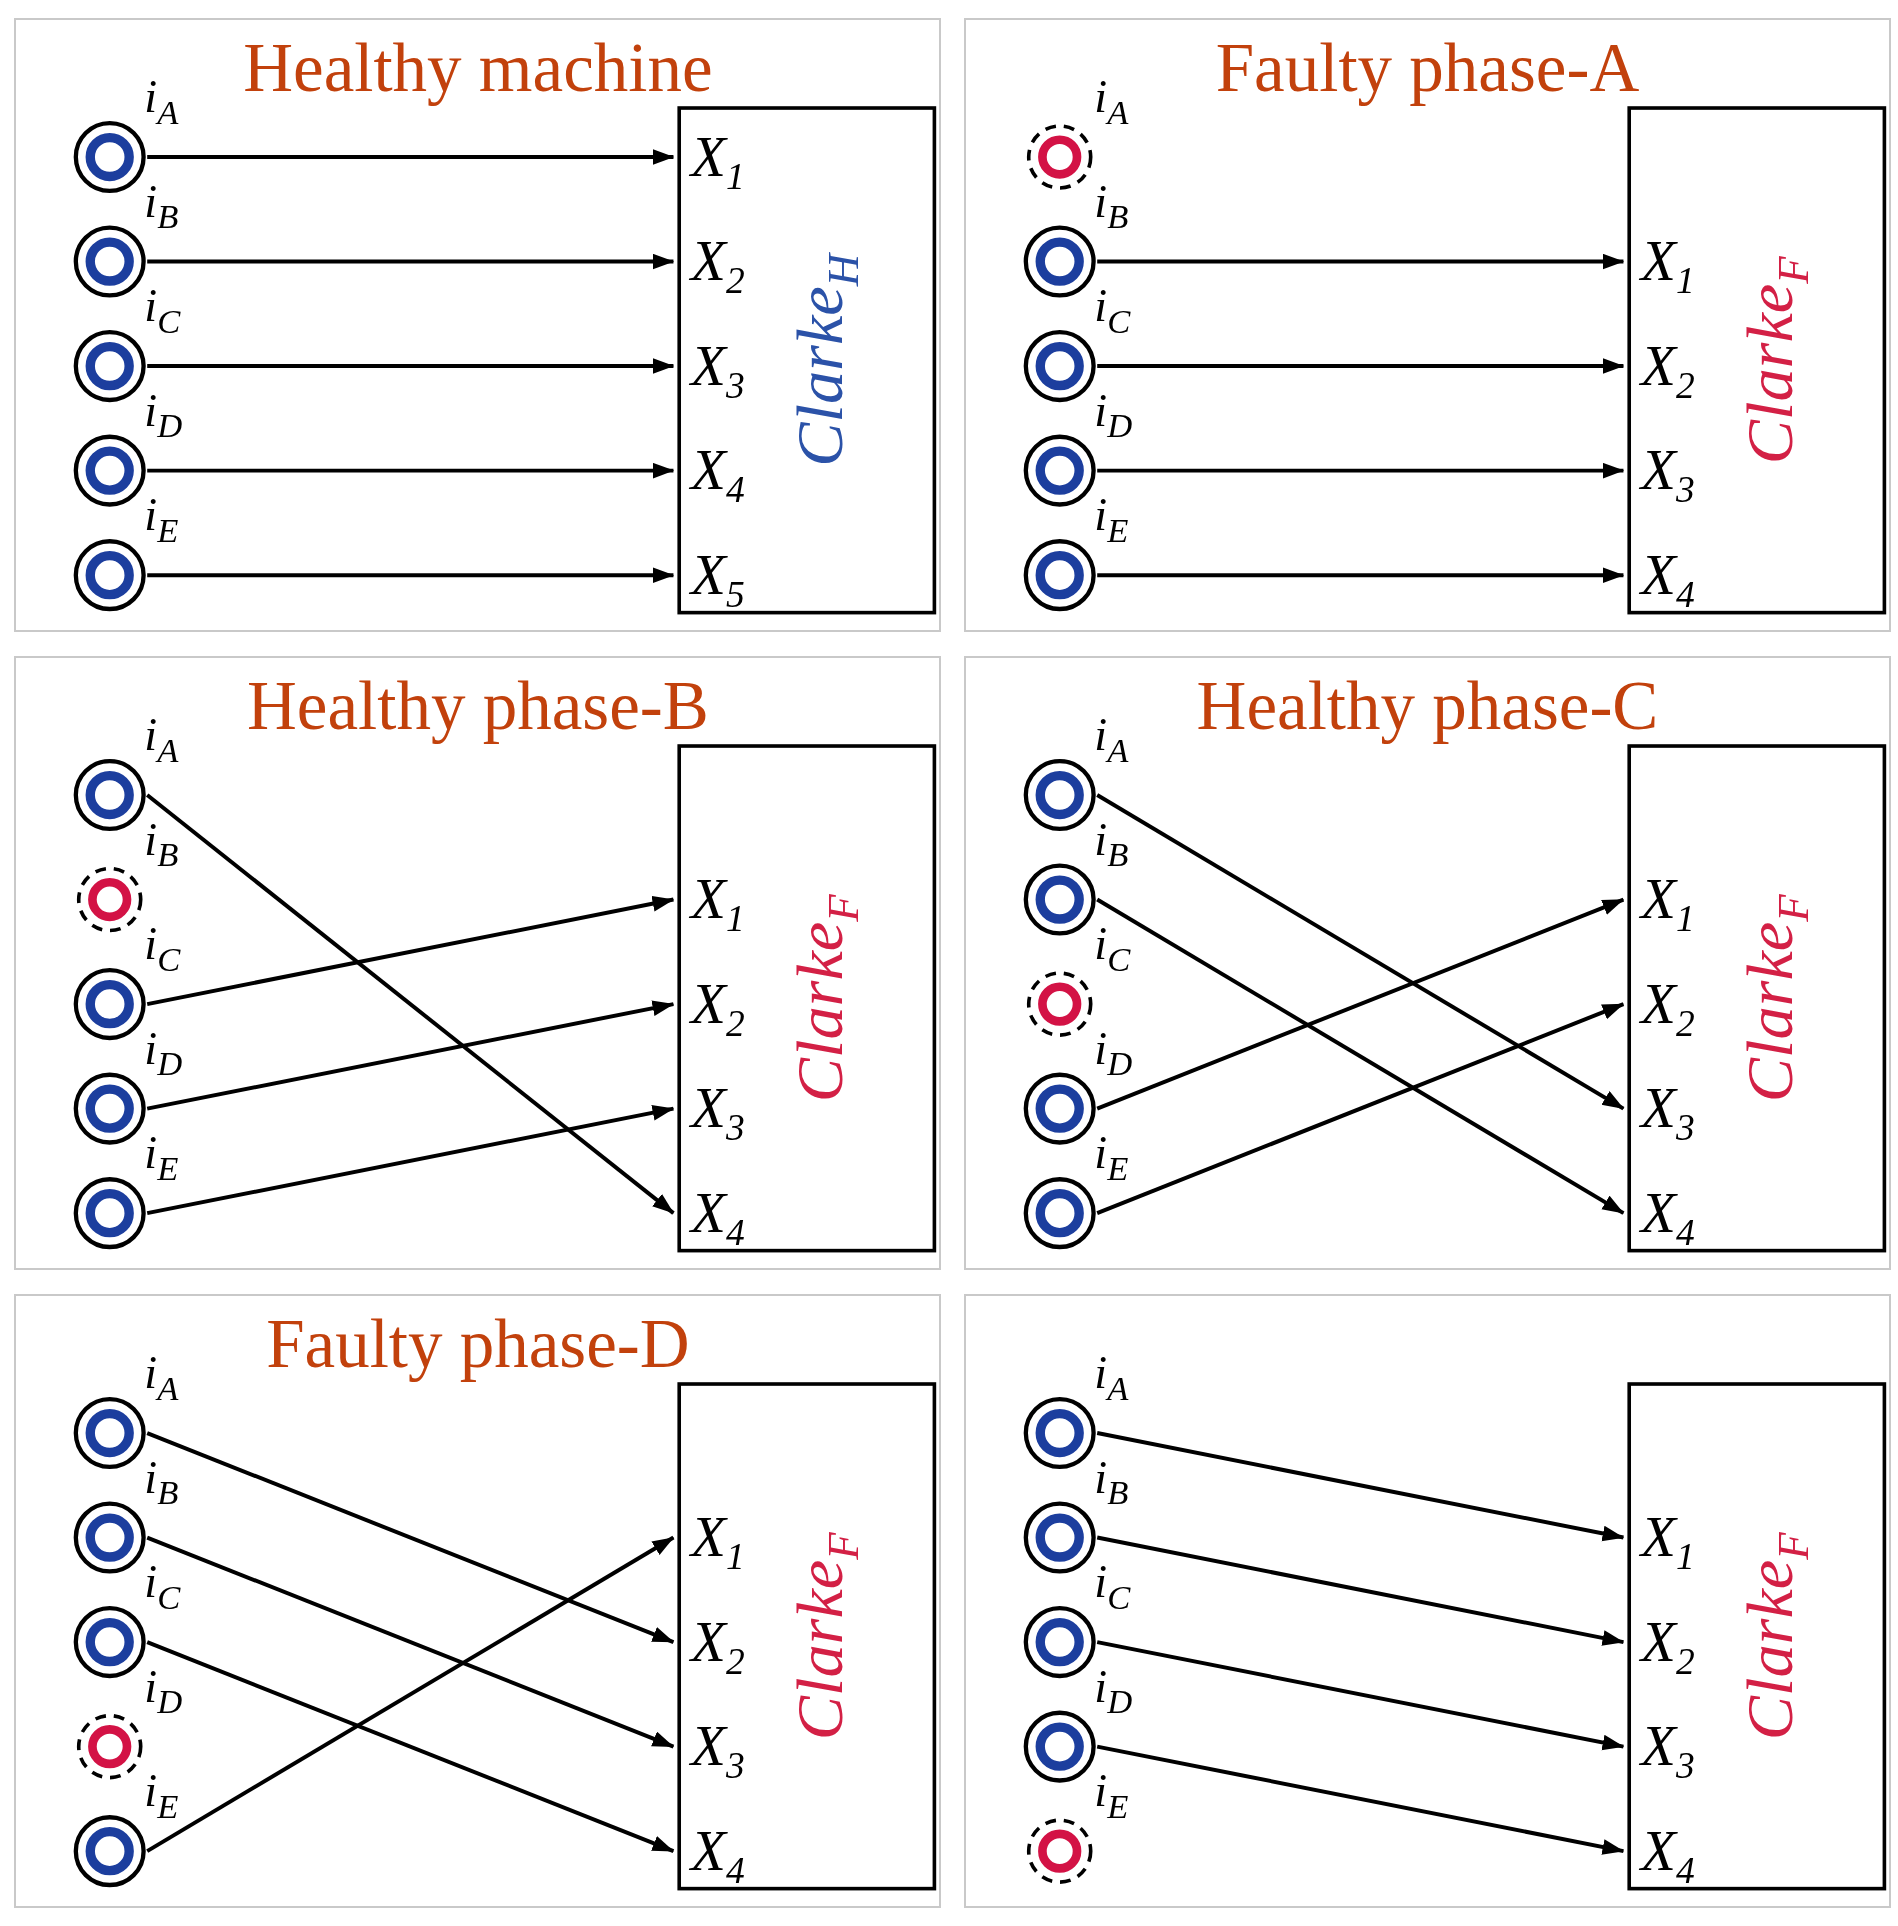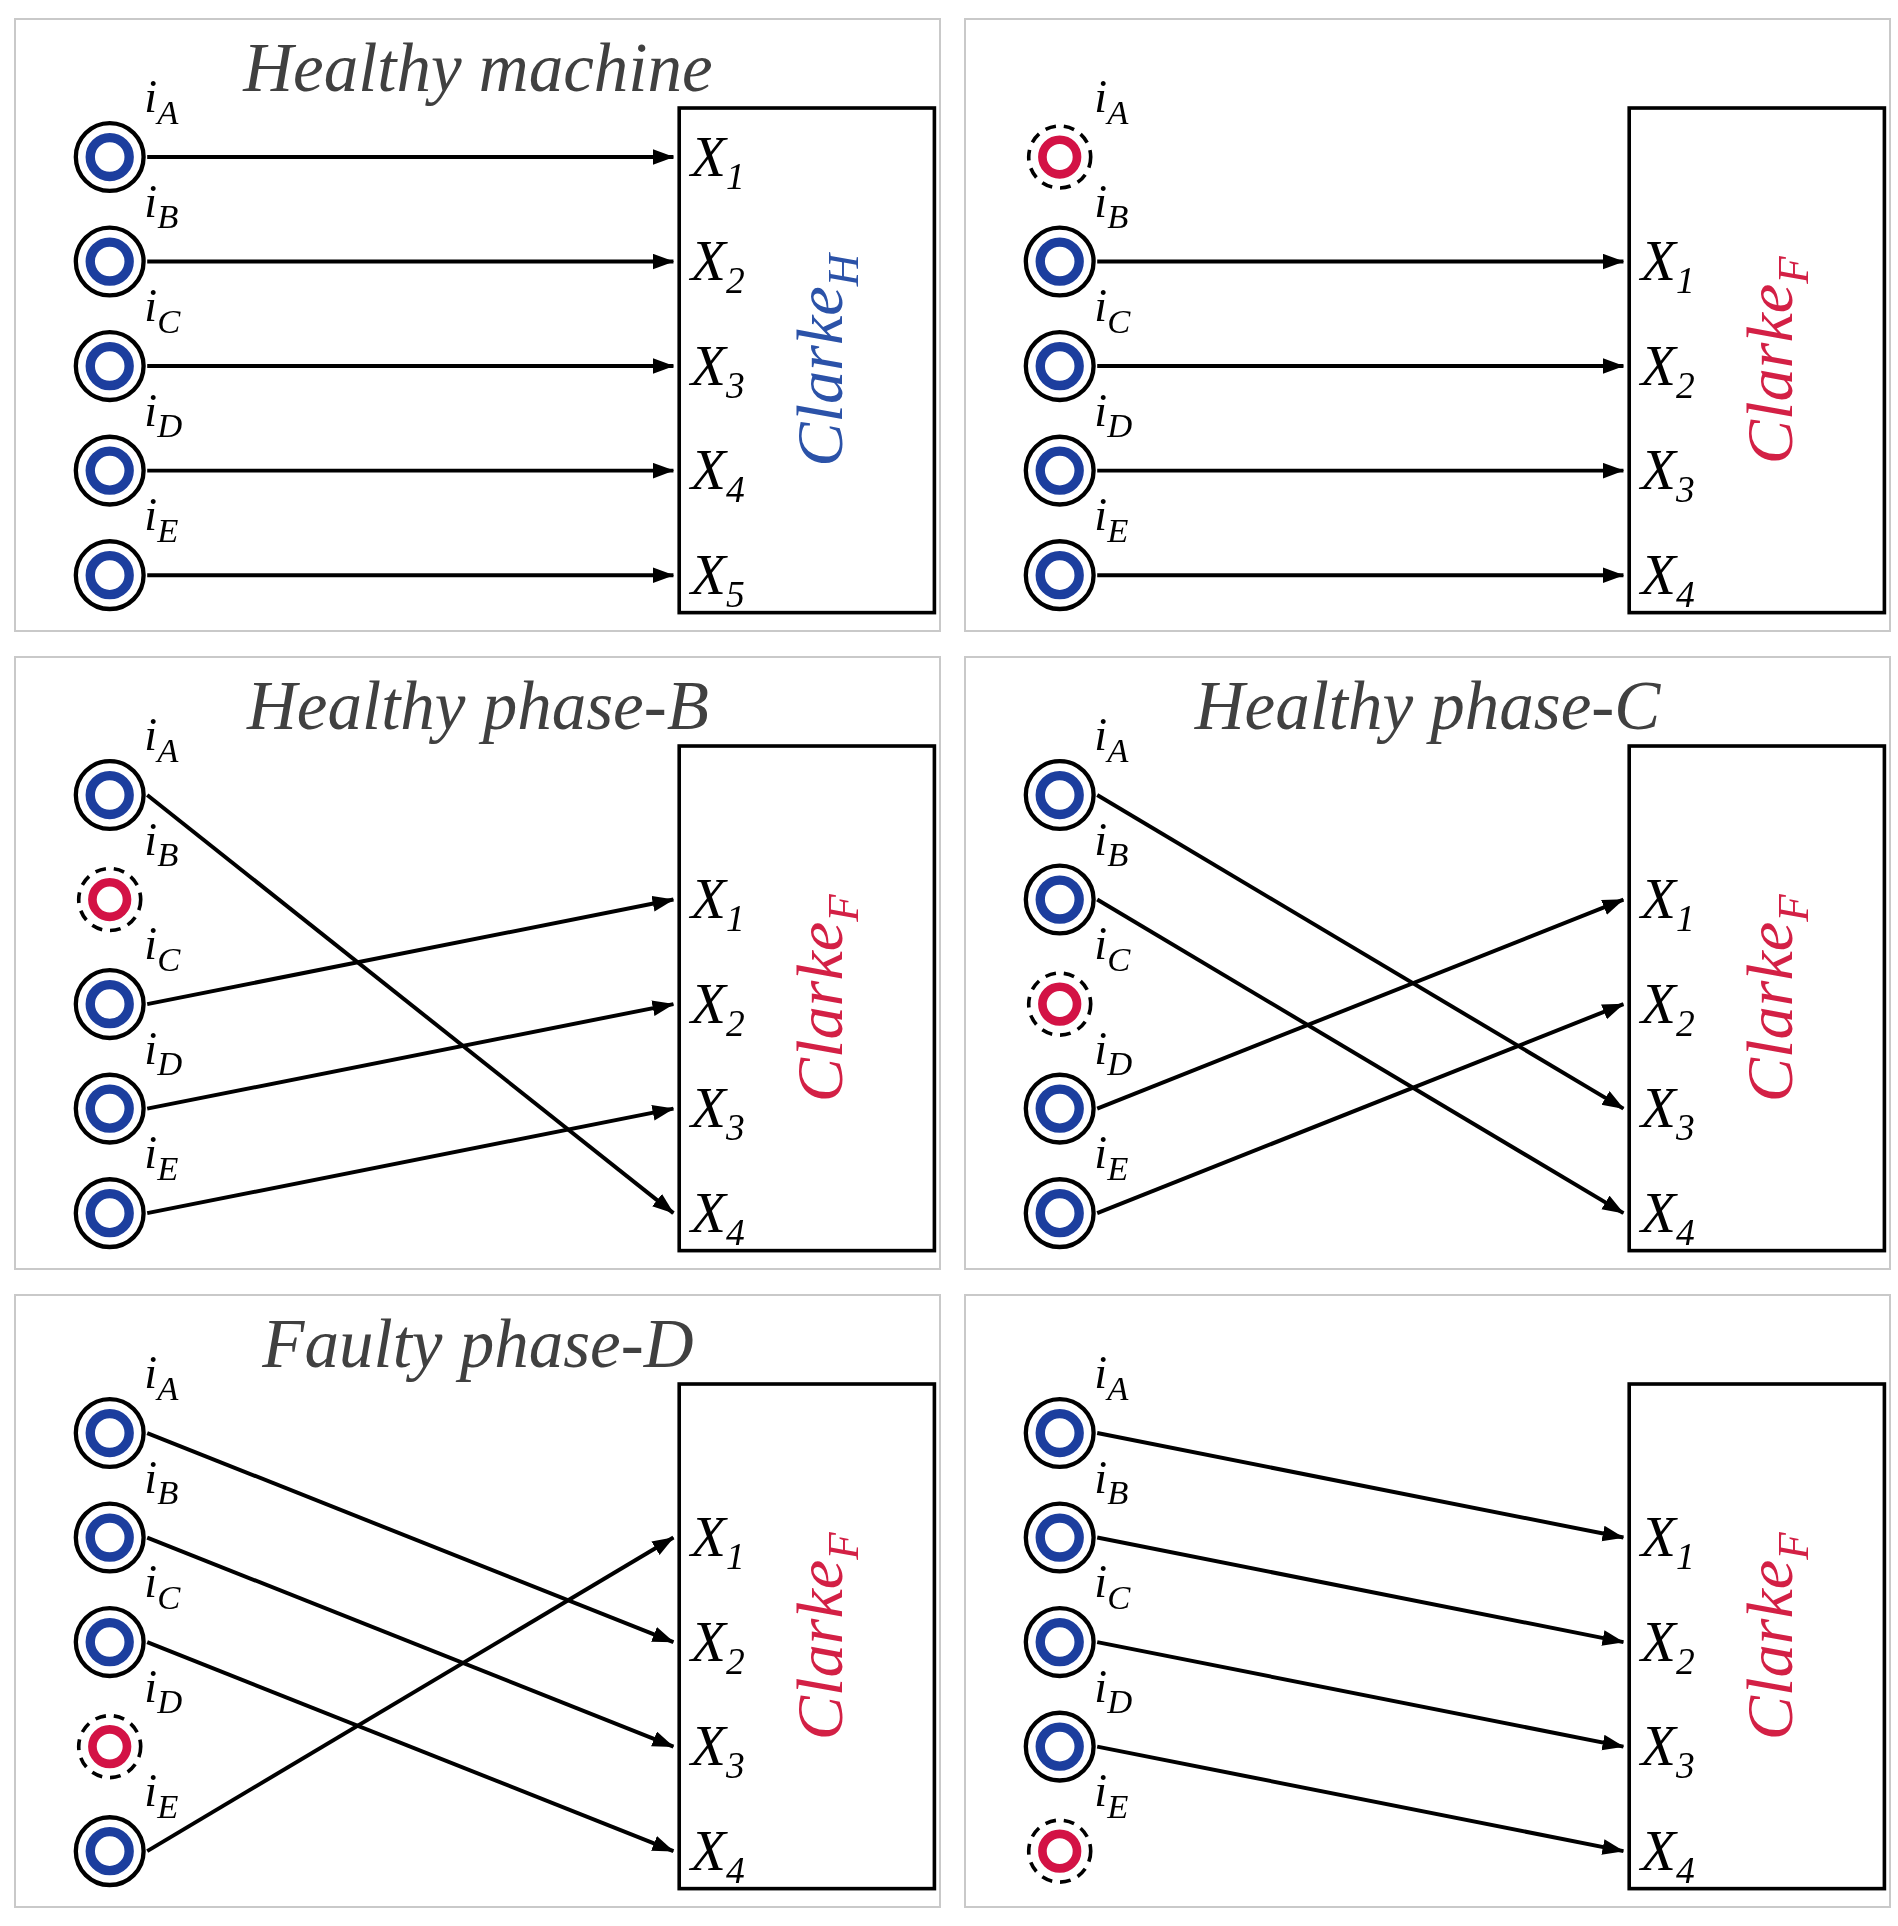--- a/index.html
+++ b/index.html
@@ -8,23 +8,22 @@
     font-family:"Liberation Serif", serif;
     position:relative;overflow:hidden;
   }
   #figure{position:absolute;left:0;top:0;width:1898px;height:1926px;}
   .panel{
     position:absolute;width:927px;height:614px;background:#ffffff;
     border:2.2px solid #c9c9c9;box-sizing:border-box;
   }
   .panel-title{
     position:absolute;left:0;top:11.5px;width:100%;
-    text-align:center;font-size:69px;line-height:1.05;color:#404040;
+    text-align:center;font-size:69px;line-height:1.05;color:#c2410c;
     font-family:"Liberation Serif", serif;
-    font-style:italic;
   }
   svg.diagram{position:absolute;left:0;top:0;width:922px;height:610px;display:block;}
   svg.diagram text{font-family:"Liberation Serif", serif;font-style:italic;}
 </style>
 </head>
 <body>
 
 <div id="figure">
     <div class="panel" style="left: 14.4px; top: 18px;">
       <div class="panel-title">Healthy machine</div>
@@ -67,20 +66,21 @@
         <text x="178" y="708" font-size="64" fill="#000000"><tspan>i</tspan><tspan dy="16" font-size="48">E</tspan></text>
         <text x="936" y="216" font-size="80" fill="#000000"><tspan>X</tspan><tspan dy="18" font-size="52">1</tspan></text>
         <text x="936" y="361" font-size="80" fill="#000000"><tspan>X</tspan><tspan dy="18" font-size="52">2</tspan></text>
         <text x="936" y="506" font-size="80" fill="#000000"><tspan>X</tspan><tspan dy="18" font-size="52">3</tspan></text>
         <text x="936" y="651" font-size="80" fill="#000000"><tspan>X</tspan><tspan dy="18" font-size="52">4</tspan></text>
         <text x="936" y="796" font-size="80" fill="#000000"><tspan>X</tspan><tspan dy="18" font-size="52">5</tspan></text>
         <text transform="translate(1146,472) rotate(-90)" text-anchor="middle" font-size="92" fill="#2b52a8"><tspan>Clarke</tspan><tspan dy="22" font-size="62">H</tspan></text>
       </svg>
     </div>
     <div class="panel" style="left: 964px; top: 18px;">
+      <div class="panel-title">Faulty phase-A</div>
       <svg class="diagram" viewBox="0 0 1279 846">
         <defs>
           <marker id="arrow-1" markerUnits="userSpaceOnUse" markerWidth="34" markerHeight="26" refX="29" refY="11" orient="auto">
             <path d="M0,0 L30,11 L0,22 Z" fill="#000000"></path>
           </marker>
         </defs>
         <rect x="920" y="122" width="354" height="700" fill="none" stroke="#000000" stroke-width="5"></rect>
         <line x1="182" y1="335" x2="912" y2="335" stroke="#000000" stroke-width="5.5" marker-end="url(#arrow-1)"></line>
         <line x1="182" y1="480" x2="912" y2="480" stroke="#000000" stroke-width="5.5" marker-end="url(#arrow-1)"></line>
         <line x1="182" y1="625" x2="912" y2="625" stroke="#000000" stroke-width="5.5" marker-end="url(#arrow-1)"></line>

